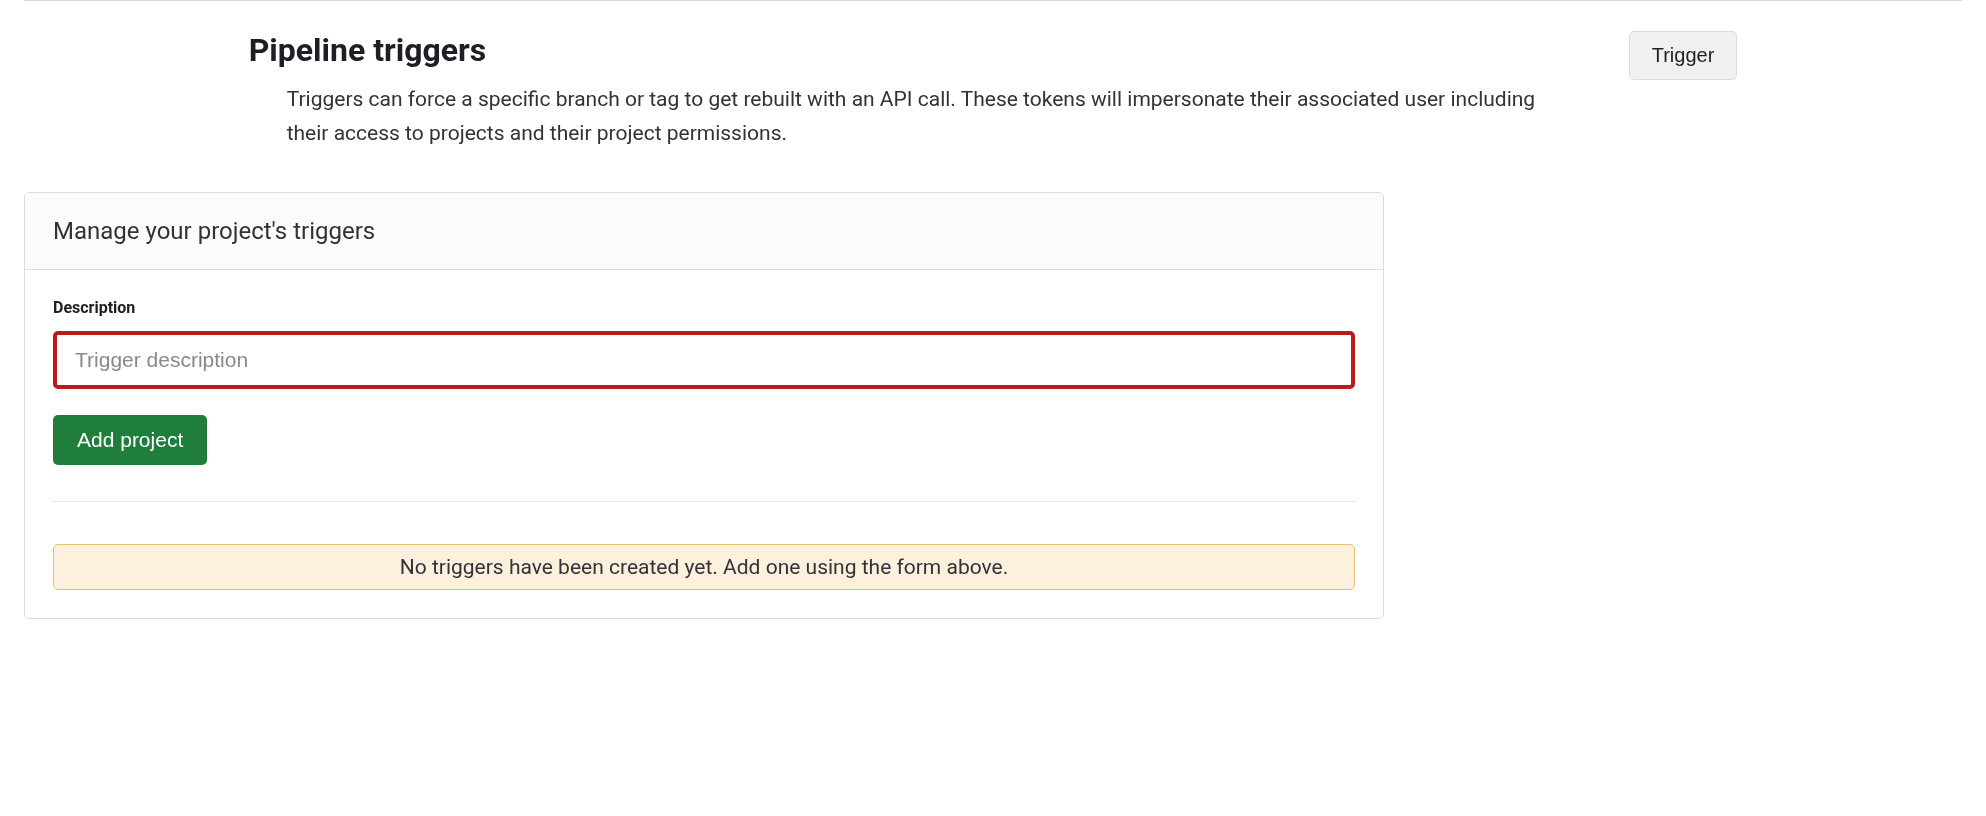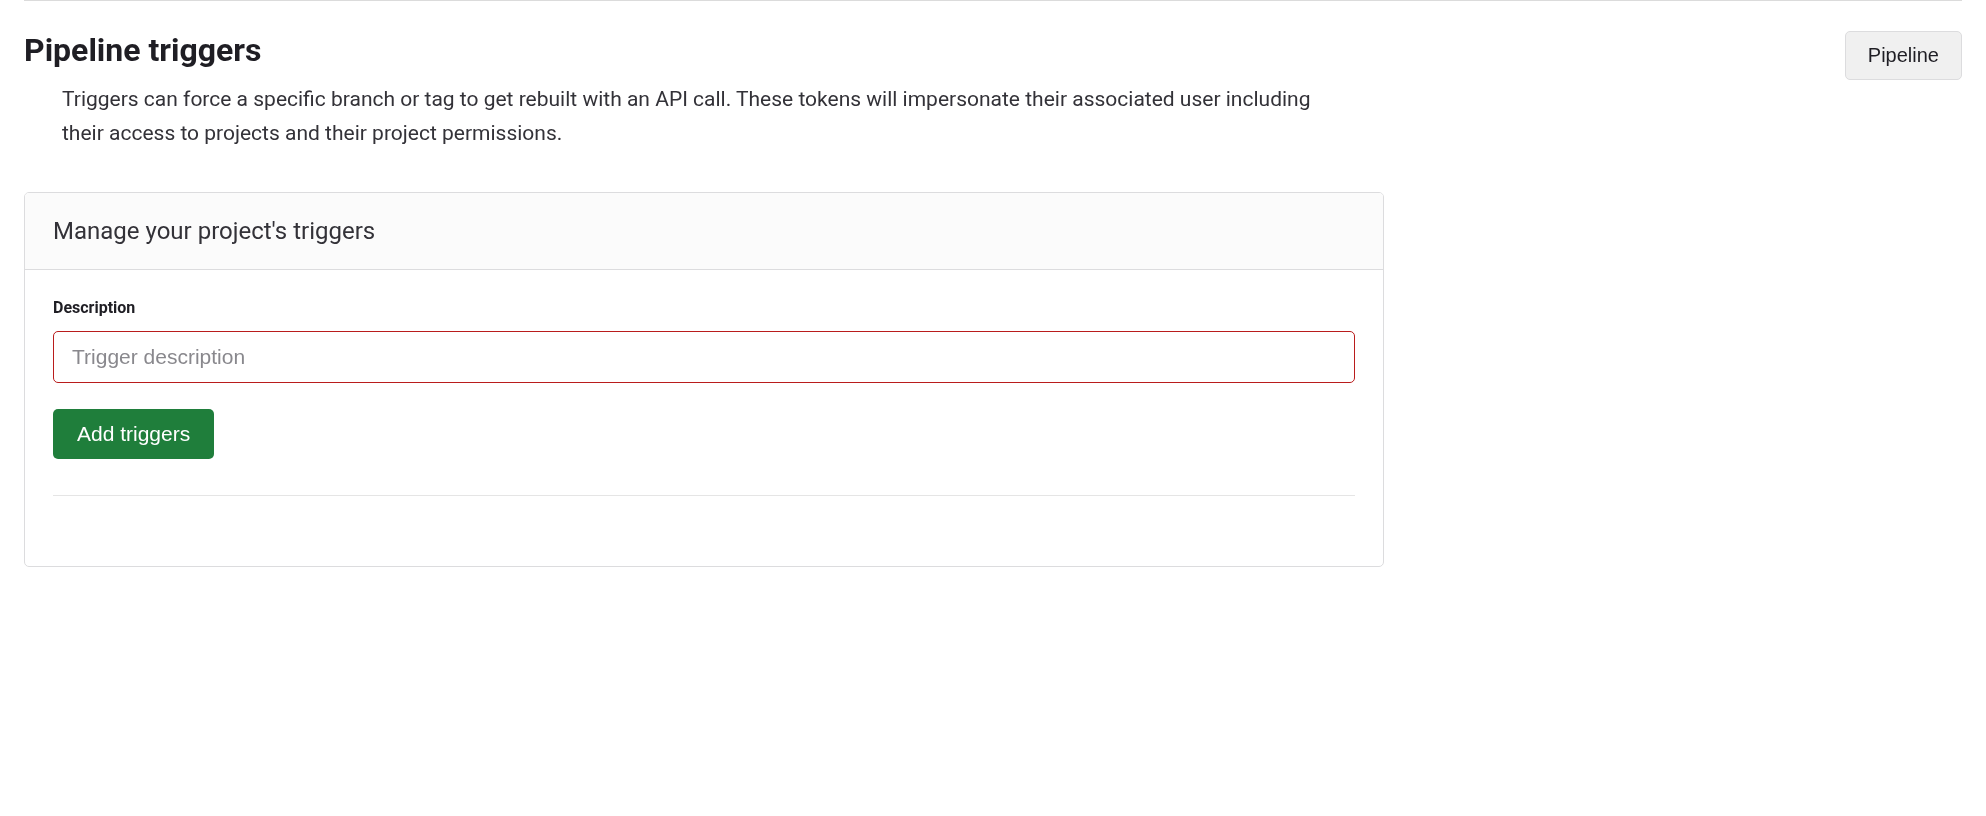--- a/index.html
+++ b/index.html
@@ -12,21 +12,21 @@
       background: #ffffff;
       color: #333238;
       padding: 0 24px;
     }
     .top-border {
       border-top: 1px solid #dbdbdb;
       margin-bottom: 30px;
     }
     .header-row {
       display: flex;
-      justify-content: space-between;
+      justify-content: center;
       align-items: flex-start;
       gap: 20px;
     }
     .header-text {
       flex: 1;
       max-width: 1360px;
     }
     .section-title {
       font-size: 32px;
       font-weight: 700;
@@ -72,21 +72,21 @@
       font-size: 16px;
       font-weight: 700;
       color: #1f1e24;
       display: block;
       margin-bottom: 14px;
     }
     .text-input {
       width: 100%;
       padding: 13px 18px;
       font-size: 21px;
-      border: 1px solid #b91c1c;
+      border: 4px solid #b91c1c;
       border-radius: 5px;
       color: #be185d;
       background: #fff;
     }
     .text-input::placeholder {
       color: #89888d;
     }
     .primary-btn {
       background: #1f7e3b;
       color: #ffffff;
@@ -116,24 +116,25 @@
 </head>
 <body>
 
 <div class="top-border"></div>
 
 <div class="header-row">
   <div class="header-text">
     <h2 class="section-title">Pipeline triggers</h2>
     <p class="section-description">Triggers can force a specific branch or tag to get rebuilt with an API call. These tokens will impersonate their associated user including their access to projects and their project permissions.</p>
   </div>
-  <button class="collapse-btn">Pipeline</button>
+  <button class="collapse-btn">Trigger</button>
 </div>
 
 <div class="card">
   <div class="card-header">Manage your project's triggers</div>
   <div class="card-body">
     <label class="field-label">Description</label>
     <input type="text" class="text-input" placeholder="Trigger description" style="">
-    <button class="primary-btn">Add triggers</button>
+    <button class="primary-btn">Add project</button>
     <hr class="divider">
+    <div class="alert-warning">No triggers have been created yet. Add one using the form above.</div>
   </div>
 </div>
 
 </body></html>

